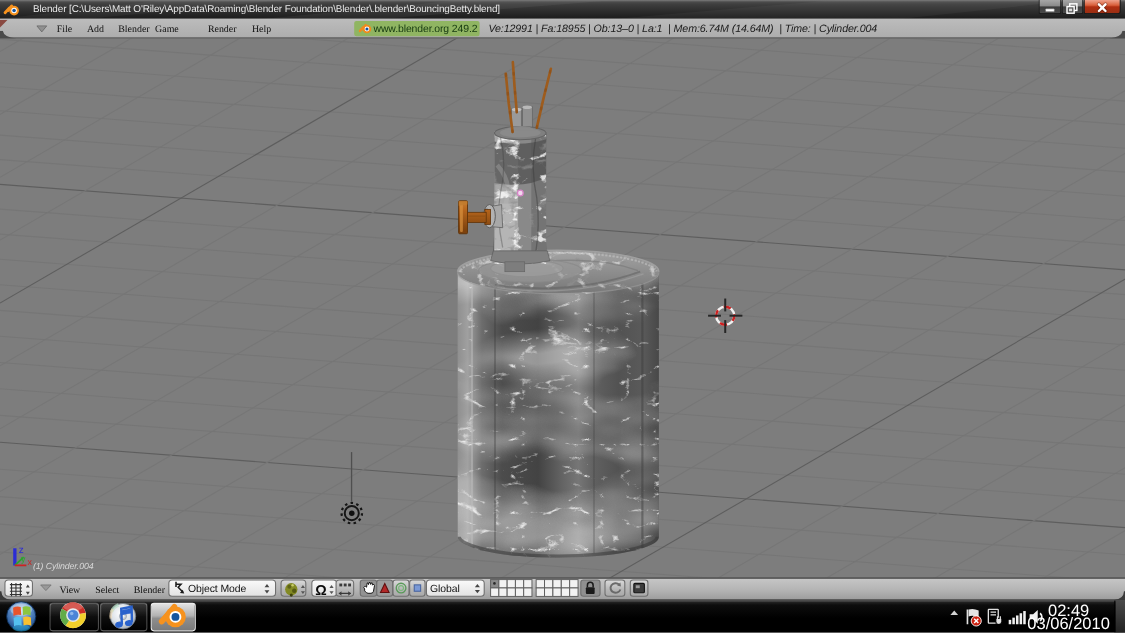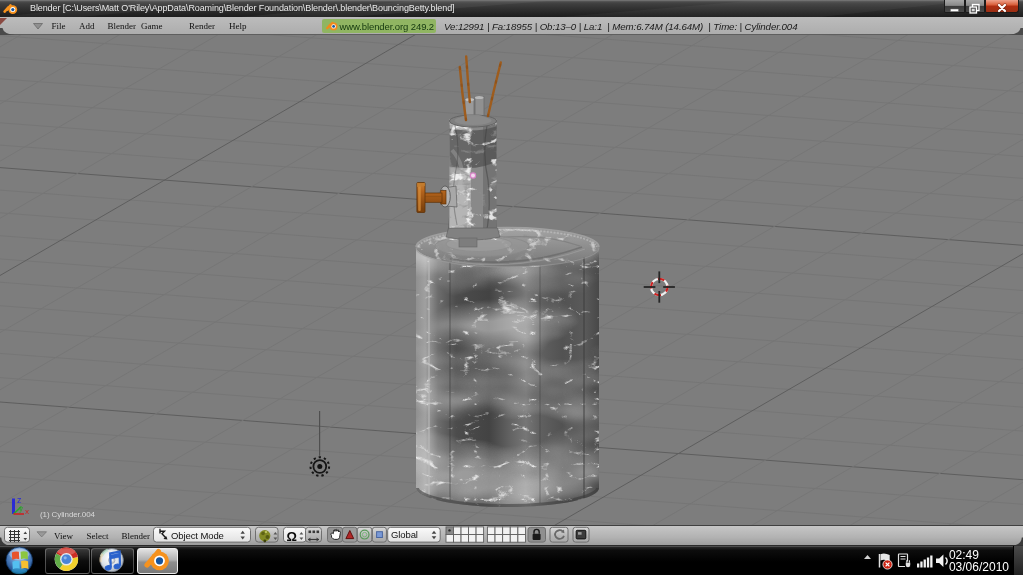--- a/index.html
+++ b/index.html
@@ -17,21 +17,21 @@
   .menuitem{top:21px;font-size:9px;letter-spacing:0px;color:#101010;font-family:Liberation Serif, serif;}
   #greenbox{left:322px;top:18.5px;width:114px;height:14.5px;background:#90b562;border-radius:2px;}
   #greentext{left:339.5px;top:21px;font-size:9.5px;letter-spacing:-0.1px;color:#14380f;}
   #stats{left:444px;top:21px;font-size:9.7px;letter-spacing:-0.1px;color:#1a1a1a;white-space:nowrap;font-style:italic;}
   
   #vheader{left:0;top:525px;width:1023px;height:21px;background:linear-gradient(180deg,#c6c6c6 0%,#b2b2b2 60%,#9d9d9d 100%);border-top:1px solid #404040;border-bottom:1px solid #2a2a2a;box-sizing:border-box;}
   .vh{top:530.5px;font-size:9px;letter-spacing:0px;color:#0e0e0e;font-family:Liberation Serif, serif;}
   
   #taskbar{left:0;top:546px;width:1023px;height:29px;background:linear-gradient(180deg,#2e2e2e 0%,#0d0d0d 14%,#000 55%,#000 100%);}
   .tbtn{position:absolute;top:548px;width:45px;height:26px;border:1px solid rgba(255,255,255,0.28);border-radius:3px;box-sizing:border-box;background:linear-gradient(180deg,rgba(255,255,255,0.18),rgba(255,255,255,0.05) 50%,rgba(0,0,0,0.1));}
-  #clock{right:14px;top:550px;font-size:12px;color:#fff;line-height:11.5px;}
+  #clock{right:14px;top:550px;font-size:15px;color:#fff;text-align:center;line-height:11.5px;}
   #showdesk{left:1013px;top:546px;width:10px;height:29px;background:linear-gradient(180deg,#4a4a4a,#222);border-left:1px solid #000;box-sizing:border-box;}
 </style>
 </head>
 <body>
 
   <svg class="abs" style="left:0;top:35px" width="1023" height="490" viewBox="0 35 1023 490">
     <rect x="0" y="35" width="1023" height="490" fill="#7d7d7d"></rect>
     <g id="grid">
       <line x1="0" y1="-48.9" x2="1023" y2="28.8" stroke="#767676" stroke-width="1"></line>
       <line x1="0" y1="-27.9" x2="1023" y2="49.8" stroke="#767676" stroke-width="1"></line>
@@ -248,21 +248,21 @@
     <g id="gizmo">
 <line x1="13.5" y1="514" x2="13.5" y2="498.5" stroke="#2b2bd5" stroke-width="3"></line>
 <line x1="13.5" y1="514" x2="21.5" y2="506.5" stroke="#2ba52b" stroke-width="1.6"></line>
 <line x1="13.5" y1="514" x2="24" y2="514" stroke="#cc2222" stroke-width="1.6"></line>
 <text x="17" y="503" font-size="9" fill="#2b2bd5" font-family="Liberation Sans,sans-serif">z</text>
 <text x="19" y="510.5" font-size="8" fill="#2ba52b" font-family="Liberation Sans,sans-serif">y</text>
 <text x="25" y="513.5" font-size="8" fill="#cc2222" font-family="Liberation Sans,sans-serif">x</text>
 
     </g>
   </svg>
-  <div class="abs" id="objlabel" style="left:40px;top:509.5px;font-size:8px;letter-spacing:-0.1px;color:#d8d8d8;">(1) Cylinder.004</div>
+  <div class="abs" id="objlabel" style="left:30px;top:509.5px;font-size:8px;letter-spacing:-0.1px;color:#d8d8d8;font-style:italic;">(1) Cylinder.004</div>
 
   <div class="abs" id="titlebar"></div>
 <svg class="abs" style="left:0;top:0" width="1023" height="17">
   <path d="M0,17 L150,0 L260,0 L80,17 Z" fill="#ffffff" opacity="0.045"></path>
   <path d="M240,17 L420,0 L560,0 L350,17 Z" fill="#ffffff" opacity="0.05"></path>
   <path d="M560,17 L760,0 L980,0 L820,17 Z" fill="#ffffff" opacity="0.04"></path>
   <rect x="0" y="0" width="1023" height="1.2" fill="#777" opacity="0.8"></rect>
 </svg>
   <svg class="abs" style="left:2px;top:2px" width="18" height="14" viewBox="0 0 18 14">
   <g stroke-linecap="round">

